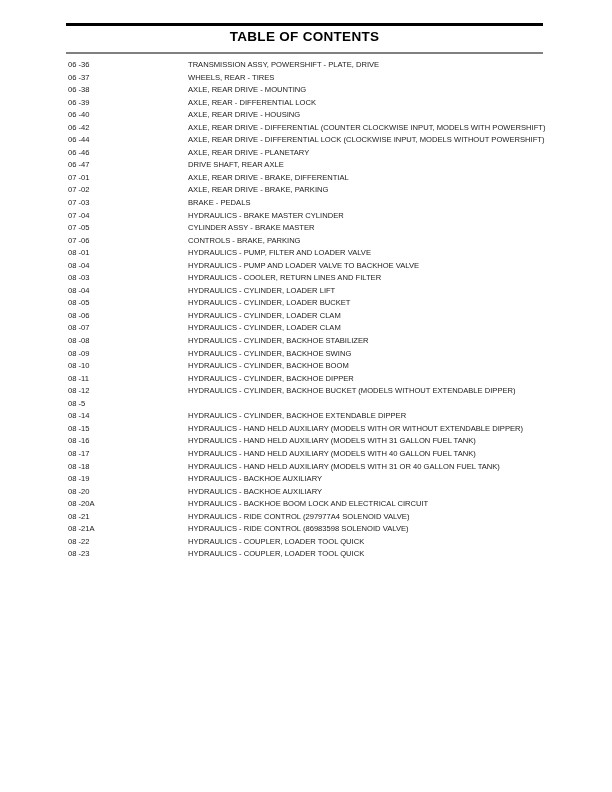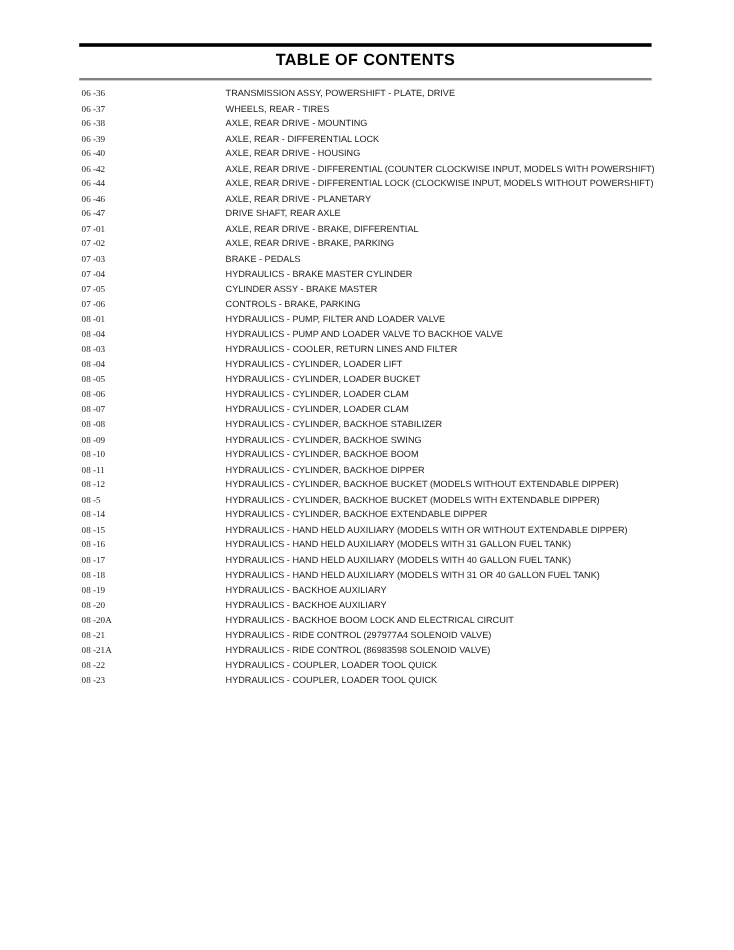--- a/index.html
+++ b/index.html
@@ -11,21 +11,21 @@
     width: 612px;
     height: 792px;
     font-family: "Liberation Sans", sans-serif;
     color: #1a1a1a;
     position: relative;
     overflow: hidden;
   }
   .page {
     position: absolute;
     left: 0;
-    top: 17px;
+    top: 4px;
     width: 612px;
     height: 632px;
     border-radius: 17px;
   }
   .rule-top {
     position: absolute;
     left: 66px;
     top: 19px;
     width: 477px;
     height: 3px;
@@ -63,21 +63,20 @@
   }
   .toc-code {
     position: absolute;
     left: 68px;
     top: 0;
     width: 110px;
     font-size: 7.6px;
     line-height: 12.55px;
     white-space: pre;
     color: #1a1a1a;
-    font-family: Liberation Serif, serif;
   }
   .toc-title {
     margin: 0 0 0 188px;
     padding-right: 46px;
     font-size: 7.6px;
     line-height: 12.55px;
     color: #1a1a1a;
     text-indent: -5px;
     padding-left: 5px;
   }
@@ -197,21 +196,20 @@
       <div class="toc-row">
         <span class="toc-code">08 -11</span>
         <div class="toc-title">HYDRAULICS - CYLINDER, BACKHOE DIPPER</div>
       </div>
       <div class="toc-row">
         <span class="toc-code">08 -12</span>
         <div class="toc-title">HYDRAULICS - CYLINDER, BACKHOE BUCKET (MODELS WITHOUT EXTENDABLE DIPPER)</div>
       </div>
       <div class="toc-row">
         <span class="toc-code">08 -5</span>
-        <div class="toc-title">HYDRAULICS - CYLINDER, BACKHOE BUCKET (MODELS WITH EXTENDABLE DIPPER)</div>
       </div>
       <div class="toc-row">
         <span class="toc-code">08 -14</span>
         <div class="toc-title">HYDRAULICS - CYLINDER, BACKHOE EXTENDABLE DIPPER</div>
       </div>
       <div class="toc-row">
         <span class="toc-code">08 -15</span>
         <div class="toc-title">HYDRAULICS - HAND HELD AUXILIARY (MODELS WITH OR WITHOUT EXTENDABLE DIPPER)</div>
       </div>
       <div class="toc-row">

